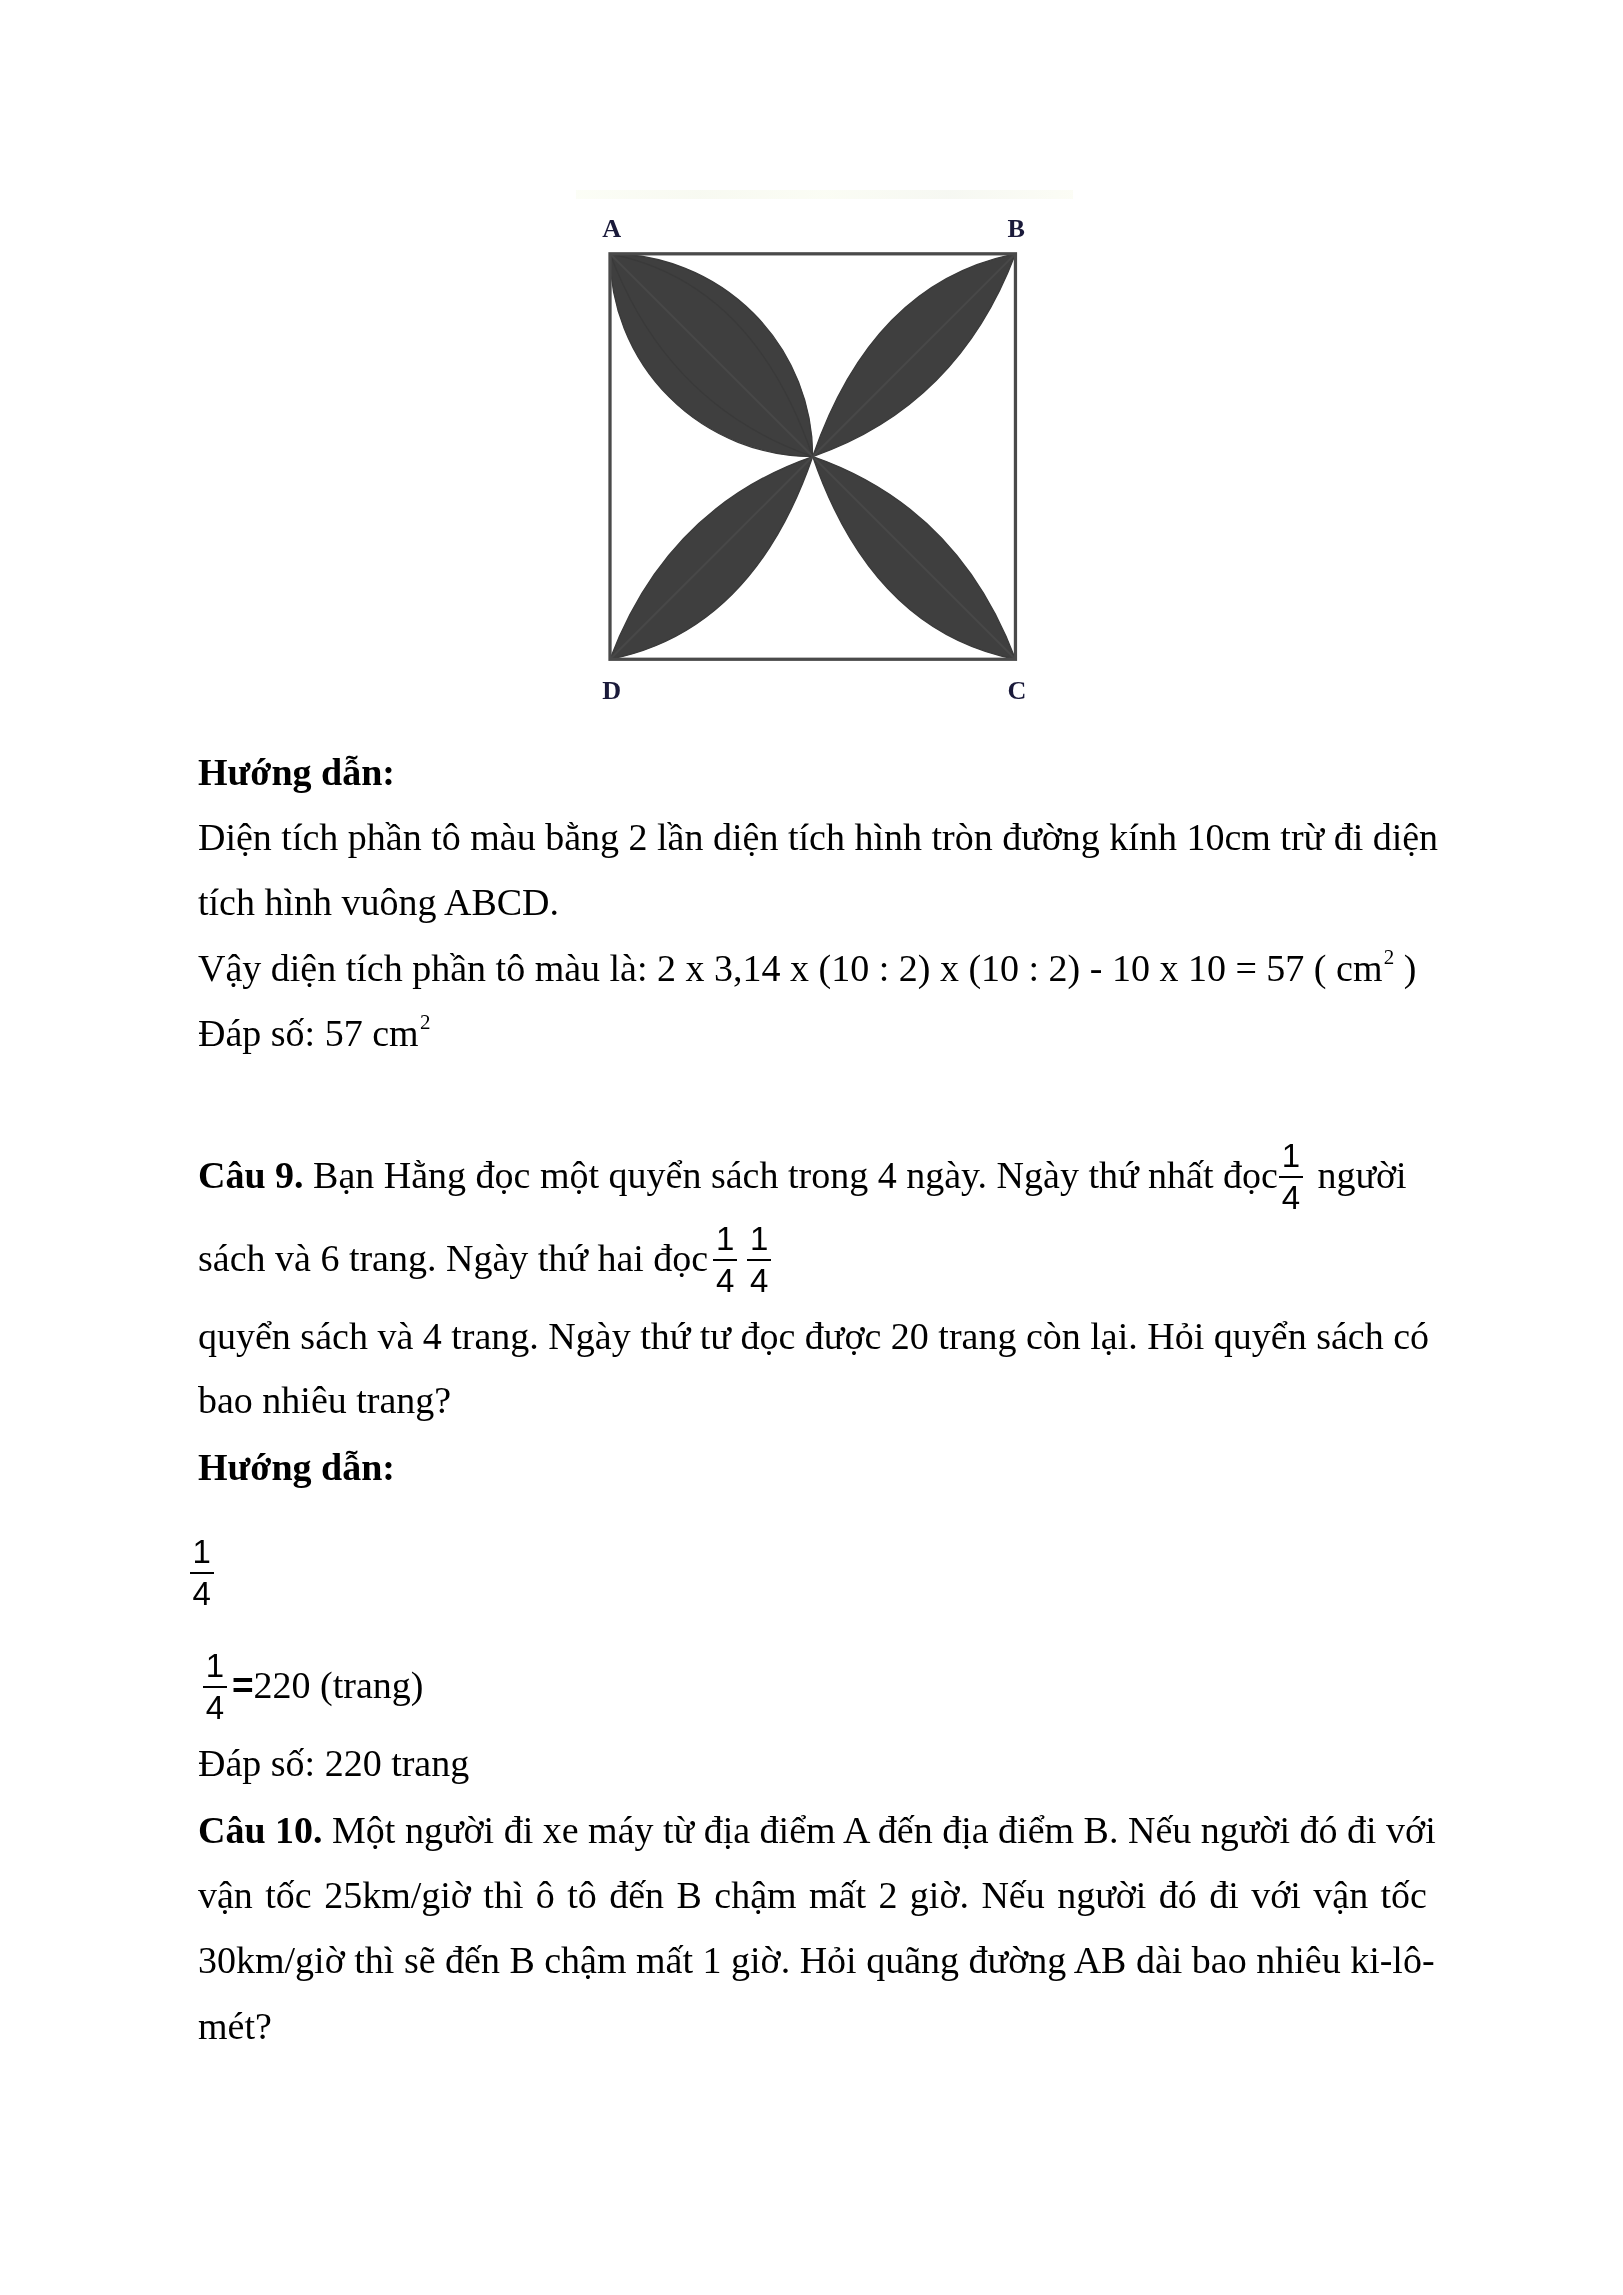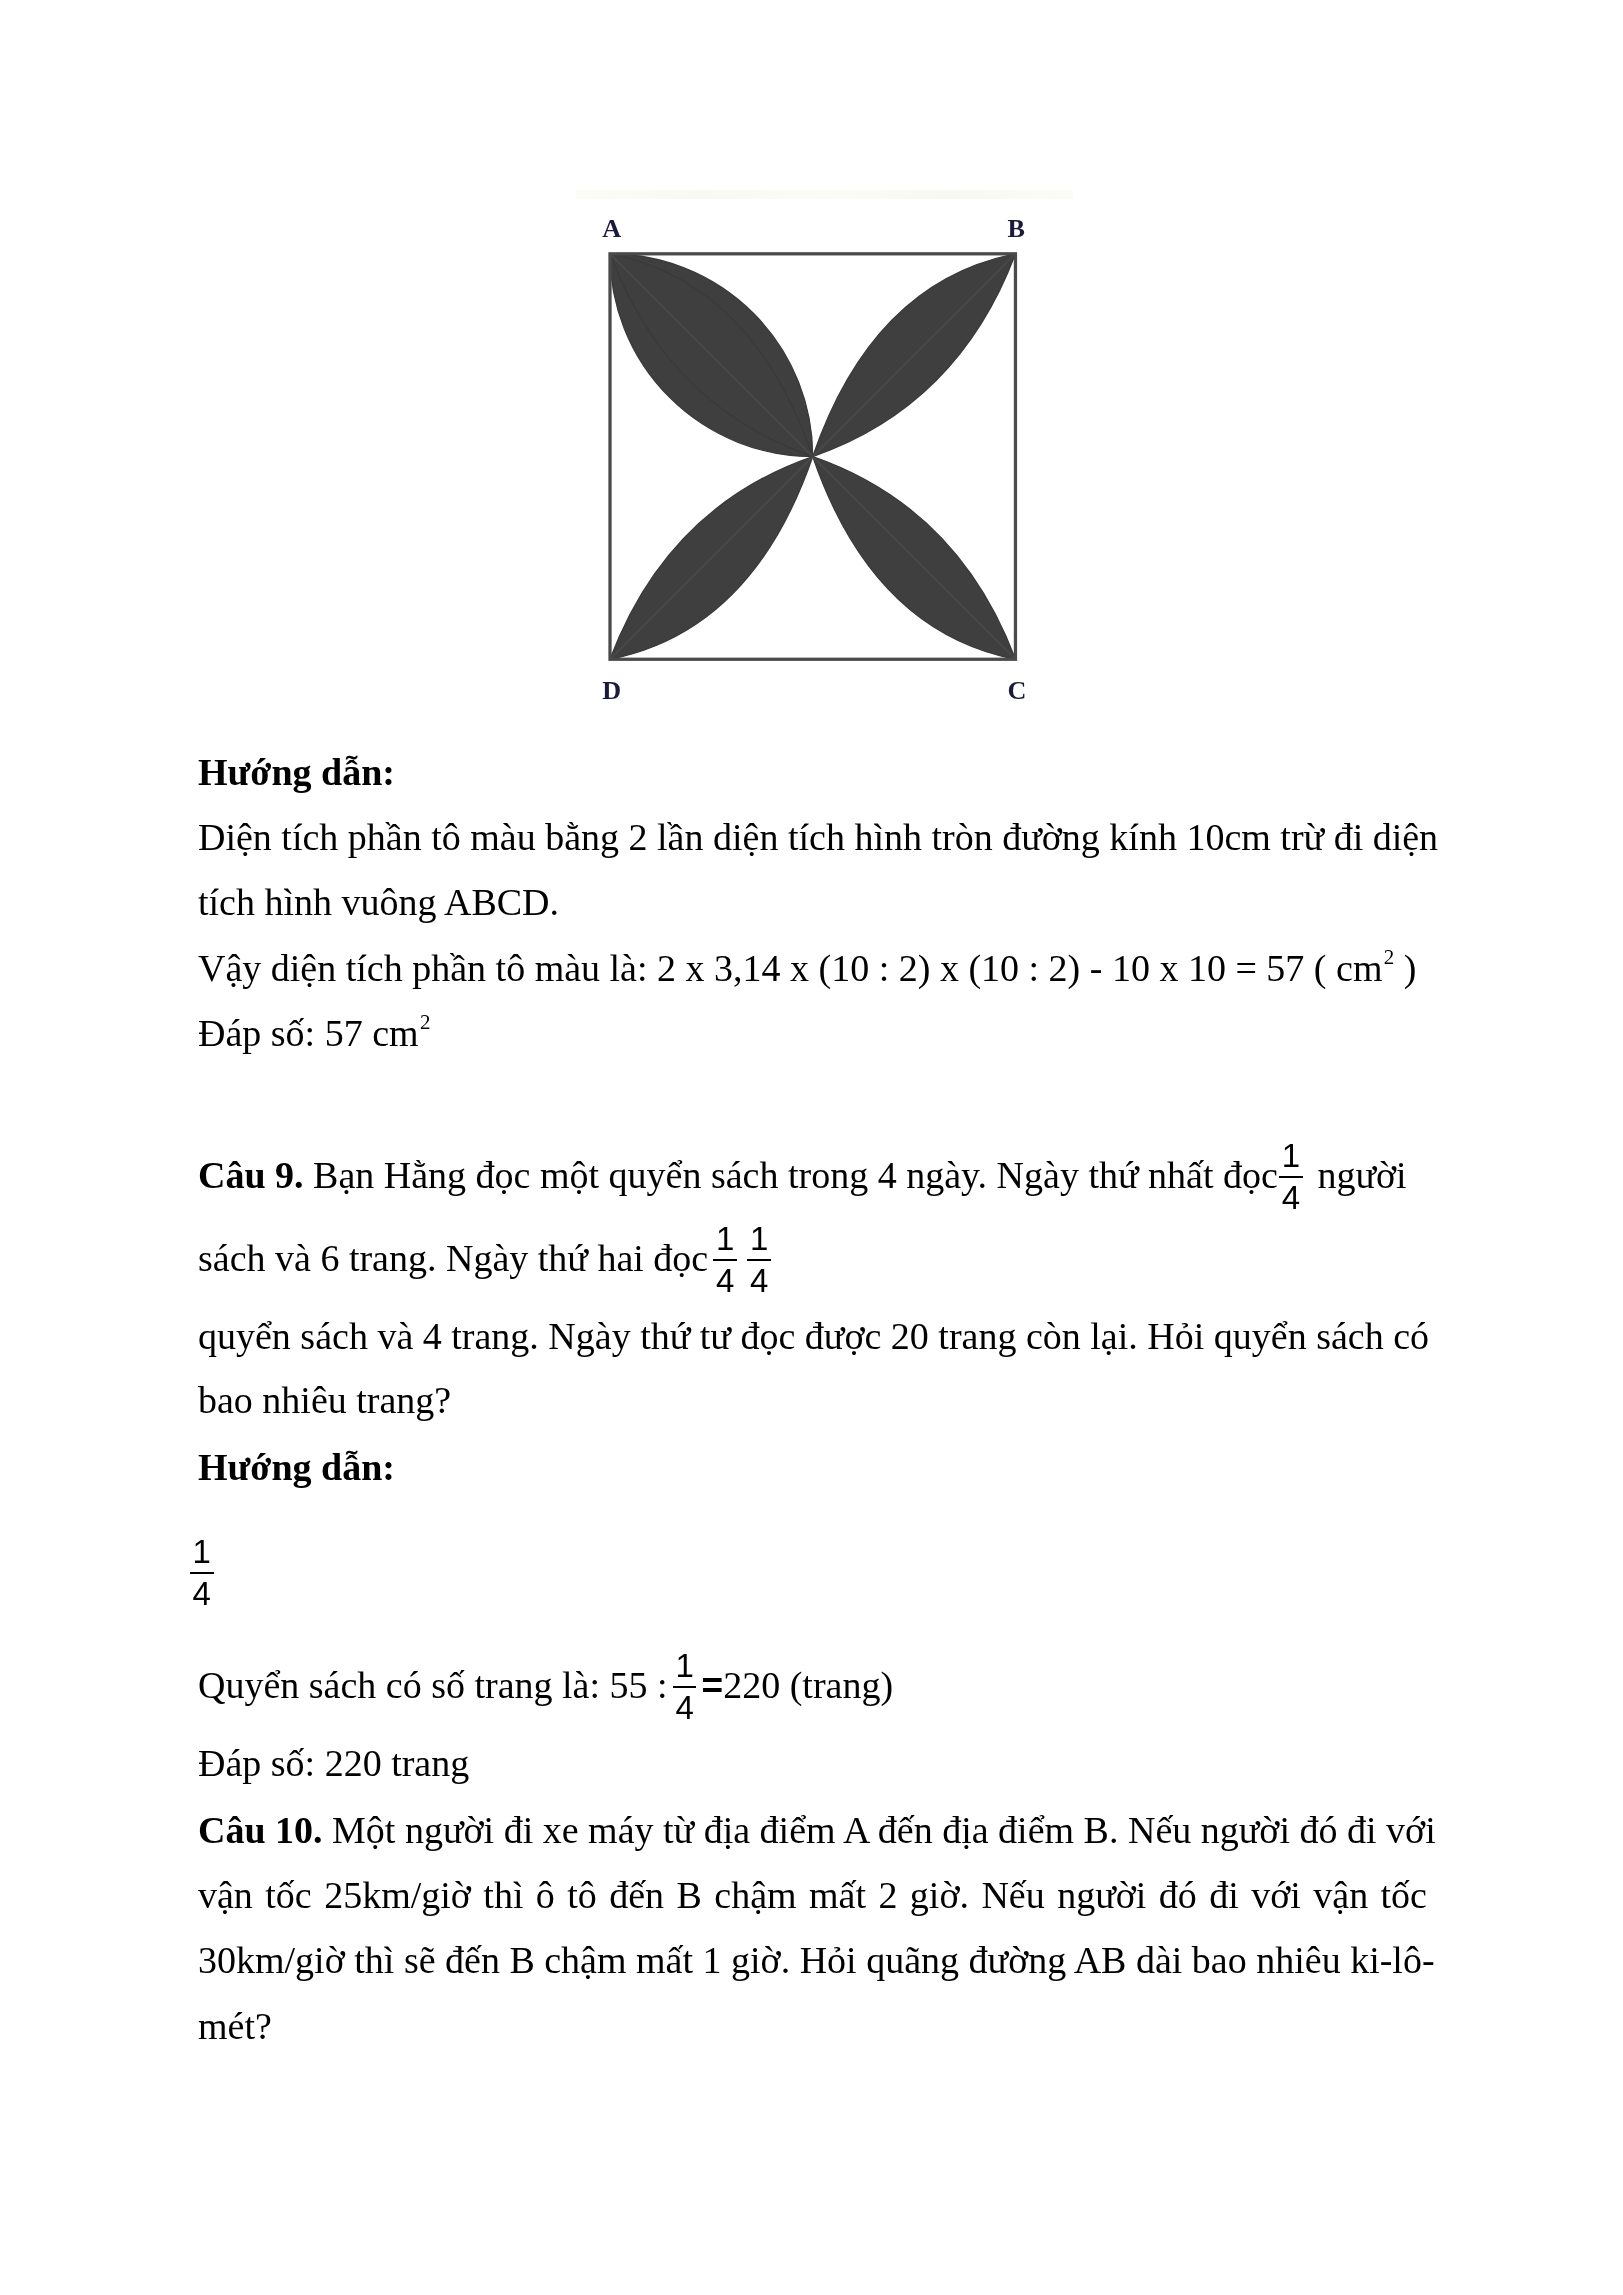--- a/index.html
+++ b/index.html
@@ -71,21 +71,21 @@
   <span>sách và 6 trang. Ngày thứ hai đọc</span><span class="frac"><span class="num">1</span><span class="bar"></span><span class="den">4</span></span><span class="frac"><span class="num">1</span><span class="bar"></span><span class="den">4</span></span>
 </div>
 <div class="line" style="top:1317px">quyển sách và 4 trang. Ngày thứ tư đọc được 20 trang còn lại. Hỏi quyển sách có</div>
 <div class="line" style="top:1381px">bao nhiêu trang?</div>
 
 <div class="line bold" style="top:1448px">Hướng dẫn:</div>
 <div class="line" style="top:1536px;left:190px">
   <span class="frac" style="margin-left:0"><span class="num">1</span><span class="bar"></span><span class="den">4</span></span>
 </div>
 <div class="line" style="top:1650px">
-  <span>Quyển sách có số trang là: 55 :</span><span class="frac"><span class="num">1</span><span class="bar"></span><span class="den">4</span></span><span class="eq-bold">=</span><span>220 (trang)</span>
+  <span class="frac"><span class="num">1</span><span class="bar"></span><span class="den">4</span></span><span class="eq-bold">=</span><span>220 (trang)</span>
 </div>
 <div class="line" style="top:1744px">Đáp số: 220 trang</div>
 
 <div class="line justify" style="top:1811px">
   <span class="bold">Câu 10.</span><span> Một người đi xe máy từ địa điểm A đến địa điểm B. Nếu người đó đi với</span>
 </div>
 <div class="line justify" style="top:1876px">vận tốc 25km/giờ thì  ô tô đến B chậm mất 2 giờ. Nếu người đó đi với vận tốc</div>
 <div class="line justify" style="top:1941px">30km/giờ thì sẽ đến B chậm mất 1 giờ. Hỏi quãng đường AB dài bao nhiêu ki-lô-</div>
 <div class="line" style="top:2007px">mét?</div>
 

